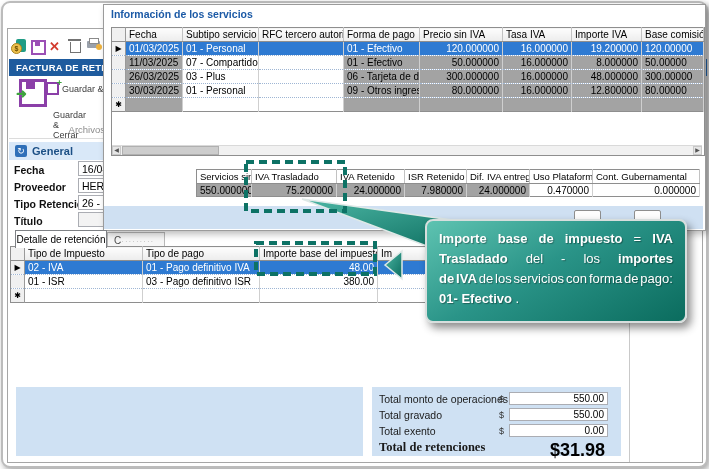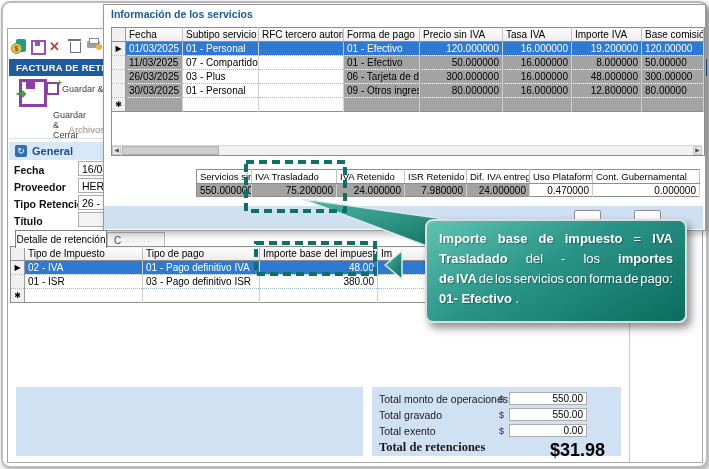--- a/index.html
+++ b/index.html
@@ -91,21 +91,21 @@
   
   #detgrid{position:absolute;left:2px;top:217px;width:620px;}
   .rightline{position:absolute;left:621px;top:217px;width:1px;height:216px;background:#c9c9c9;}
 
   
   .bluepanelL{position:absolute;left:8px;top:358px;width:347px;height:69px;background:#cfe1f3;}
   .bluepanelR{position:absolute;left:364px;top:358px;width:249px;height:69px;background:#cfe1f3;}
   .trow{position:relative;height:16px;}
   .tlab{position:absolute;left:7px;top:3px;font-size:10.5px;color:#1a1a1a;}
   .cur{position:absolute;left:127px;top:4px;font-size:9px;color:#333;}
-  .tval{position:absolute;left:137px;top:2px;width:78px;height:13px;background:#fff;border:1px solid #abadb3;
+  .tval{position:absolute;left:137px;top:2px;width:99px;height:13px;background:#fff;border:1px solid #abadb3;
         font-size:10px;text-align:right;padding:0 3px;box-sizing:border-box;line-height:12px;}
   .trow.total .tlab{font-size:12.5px;font-weight:bold;top:2px;font-family:Liberation Serif, serif;}
   .tvaltot{position:absolute;left:137px;top:2px;width:96px;font-size:18px;font-weight:bold;text-align:right;}
 
   
   #overlay{position:absolute;left:0;top:0;width:709px;height:469px;pointer-events:none;z-index:10;}
   #callout{position:absolute;left:397px;top:219px;width:262px;height:104px;border-radius:8px;z-index:11;
            background:linear-gradient(150deg,#5ec3b1 0%,#2a9488 45%,#0b6c5e 100%);
            border:2px solid #d7dedd;box-shadow:4px 5px 8px rgba(0,0,0,.45);box-sizing:border-box;
            padding:8px 12px 6px 12px;color:#fff;margin-left:28px;}

